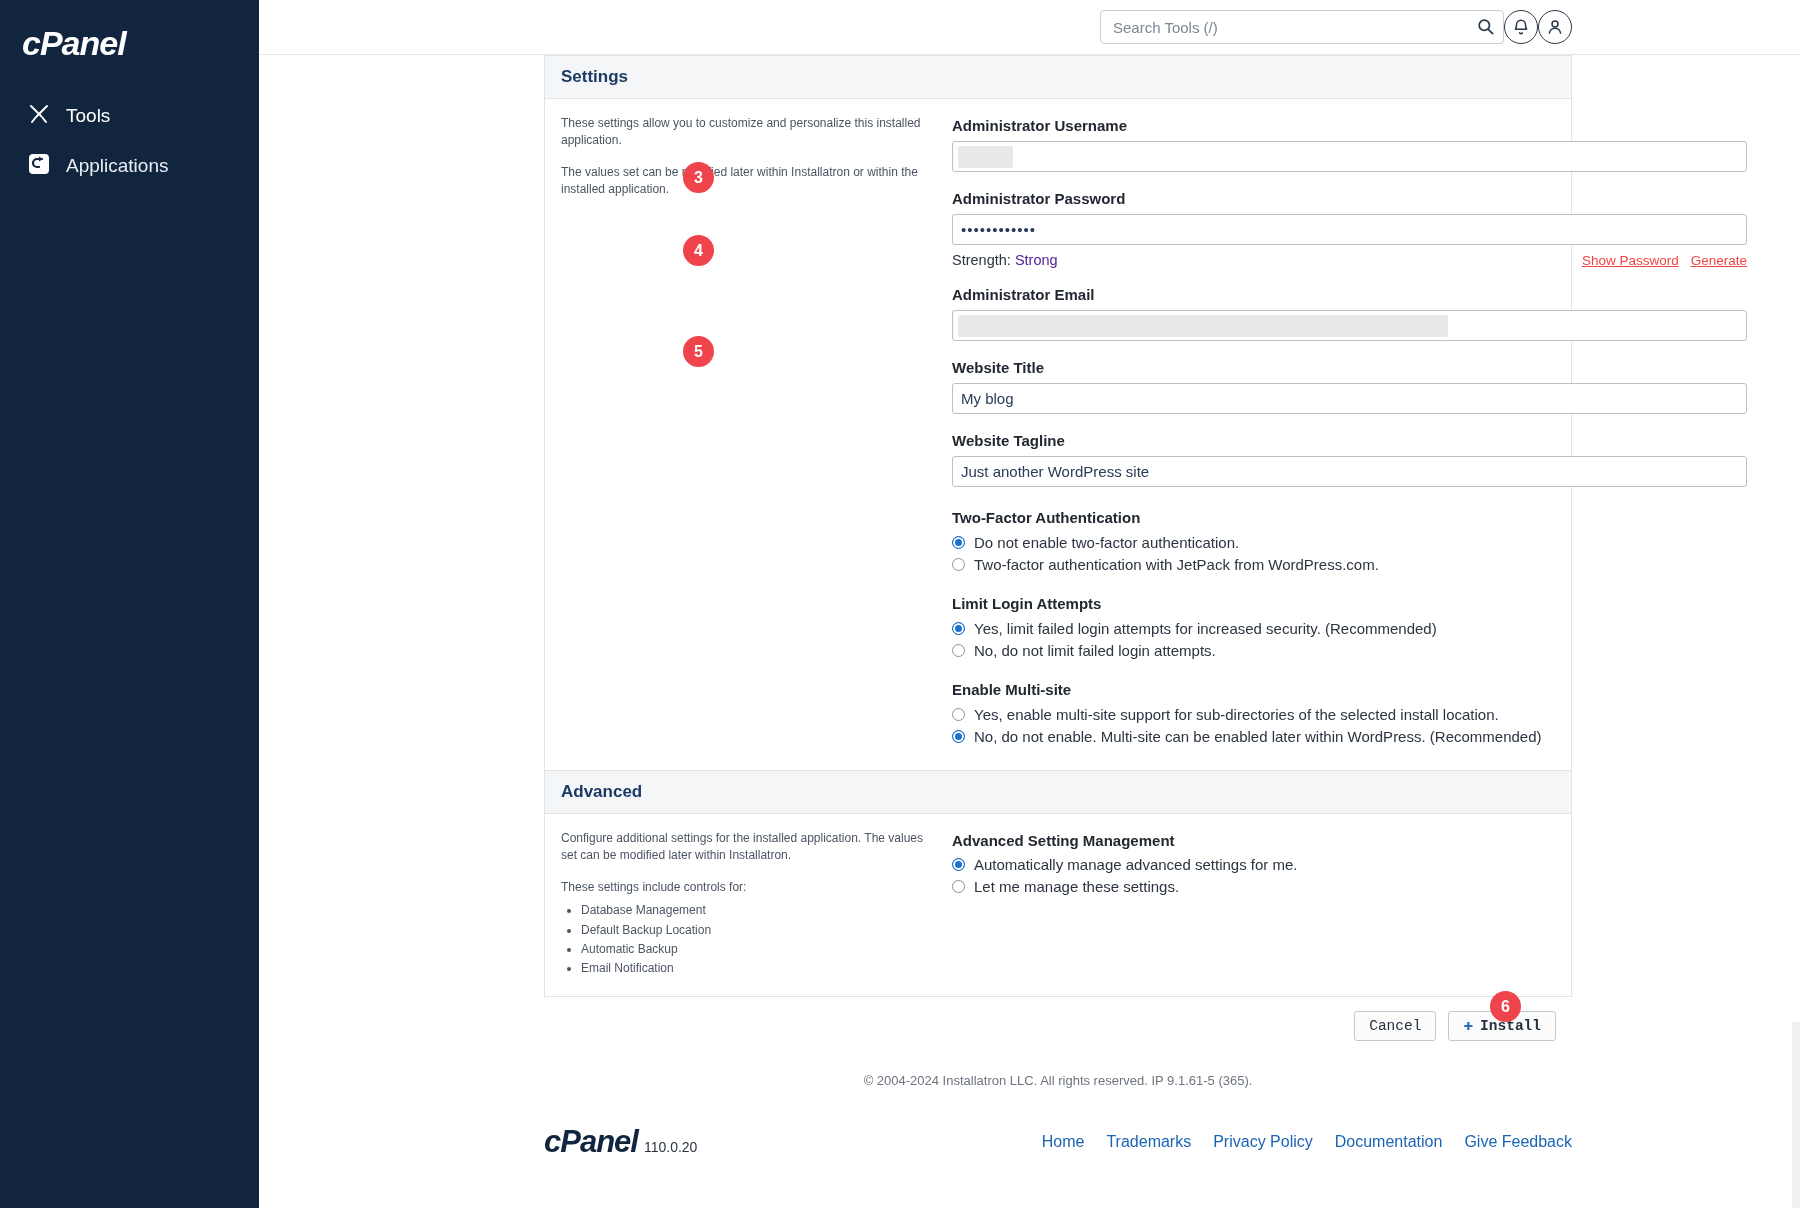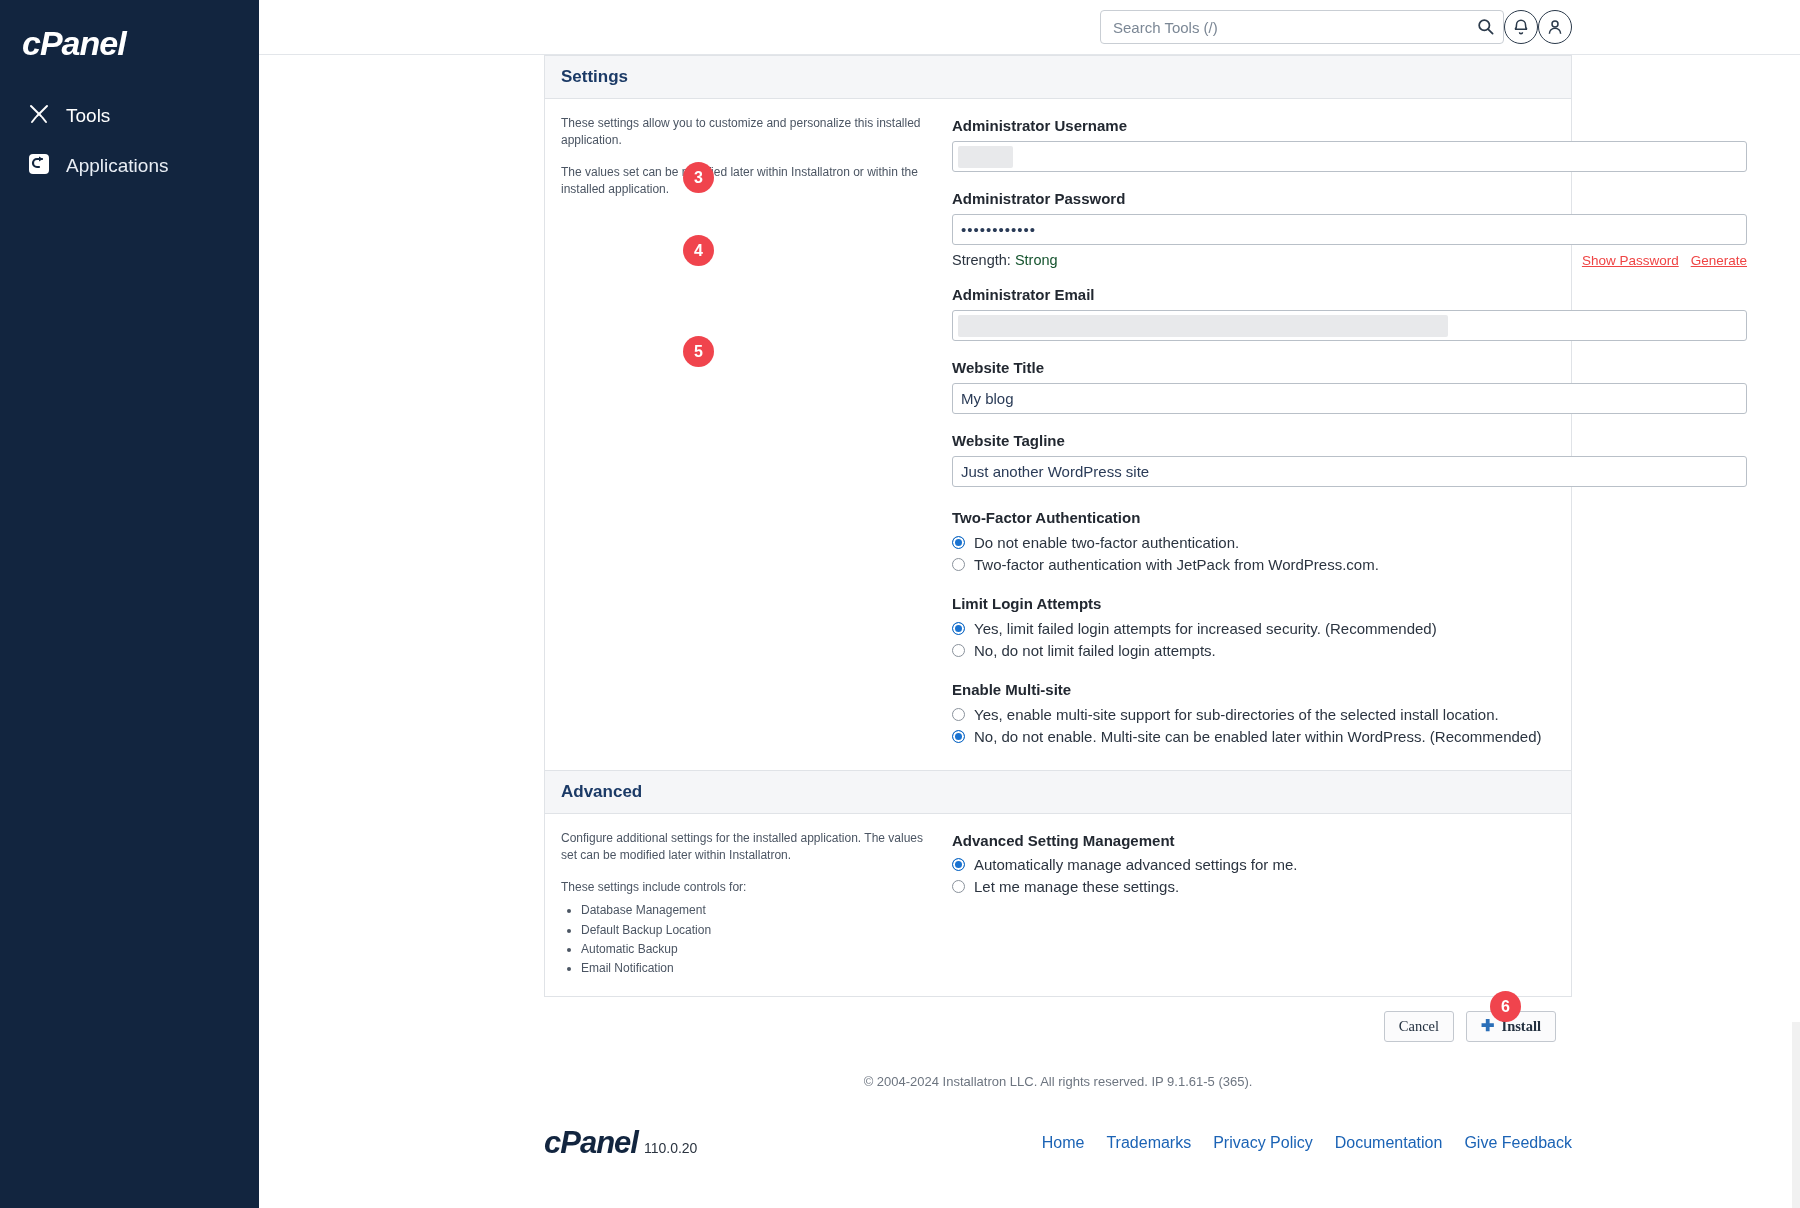--- a/index.html
+++ b/index.html
@@ -186,21 +186,21 @@
   }
   .strength-row {
     width: 795px;
     display: flex;
     justify-content: space-between;
     align-items: center;
     margin-top: 7px;
     font-size: 14.5px;
     color: #2b3440;
   }
-  .strength-val { color: #14532d; }
+  .strength-val { color: #4c1d95; }
   .links-right { display: flex; gap: 12px; }
   .link-btn {
     font-size: 13.5px;
     color: #ef4444;
     text-decoration: underline;
     cursor: pointer;
   }
 
   .group-label {
     font-size: 15px;
@@ -246,21 +246,21 @@
     background: #fff;
   }
   .btn {
     border: 1px solid #c3c8cf;
     background: #fbfbfc;
     border-radius: 3px;
     font-size: 14.5px;
     padding: 6px 14px;
     color: #23303f;
     cursor: pointer;
-    font-family: Liberation Serif, serif;
+    font-family: Liberation Mono, monospace;
     text-align: right;
   }
   .btn-install {
     font-weight: bold;
     display: flex; align-items: center; gap: 7px;
   }
   .plus { color: #2b6fb8; font-size: 16px; line-height: 1; }
 
   .copyright {
     margin: 22px 228px 0 285px;

